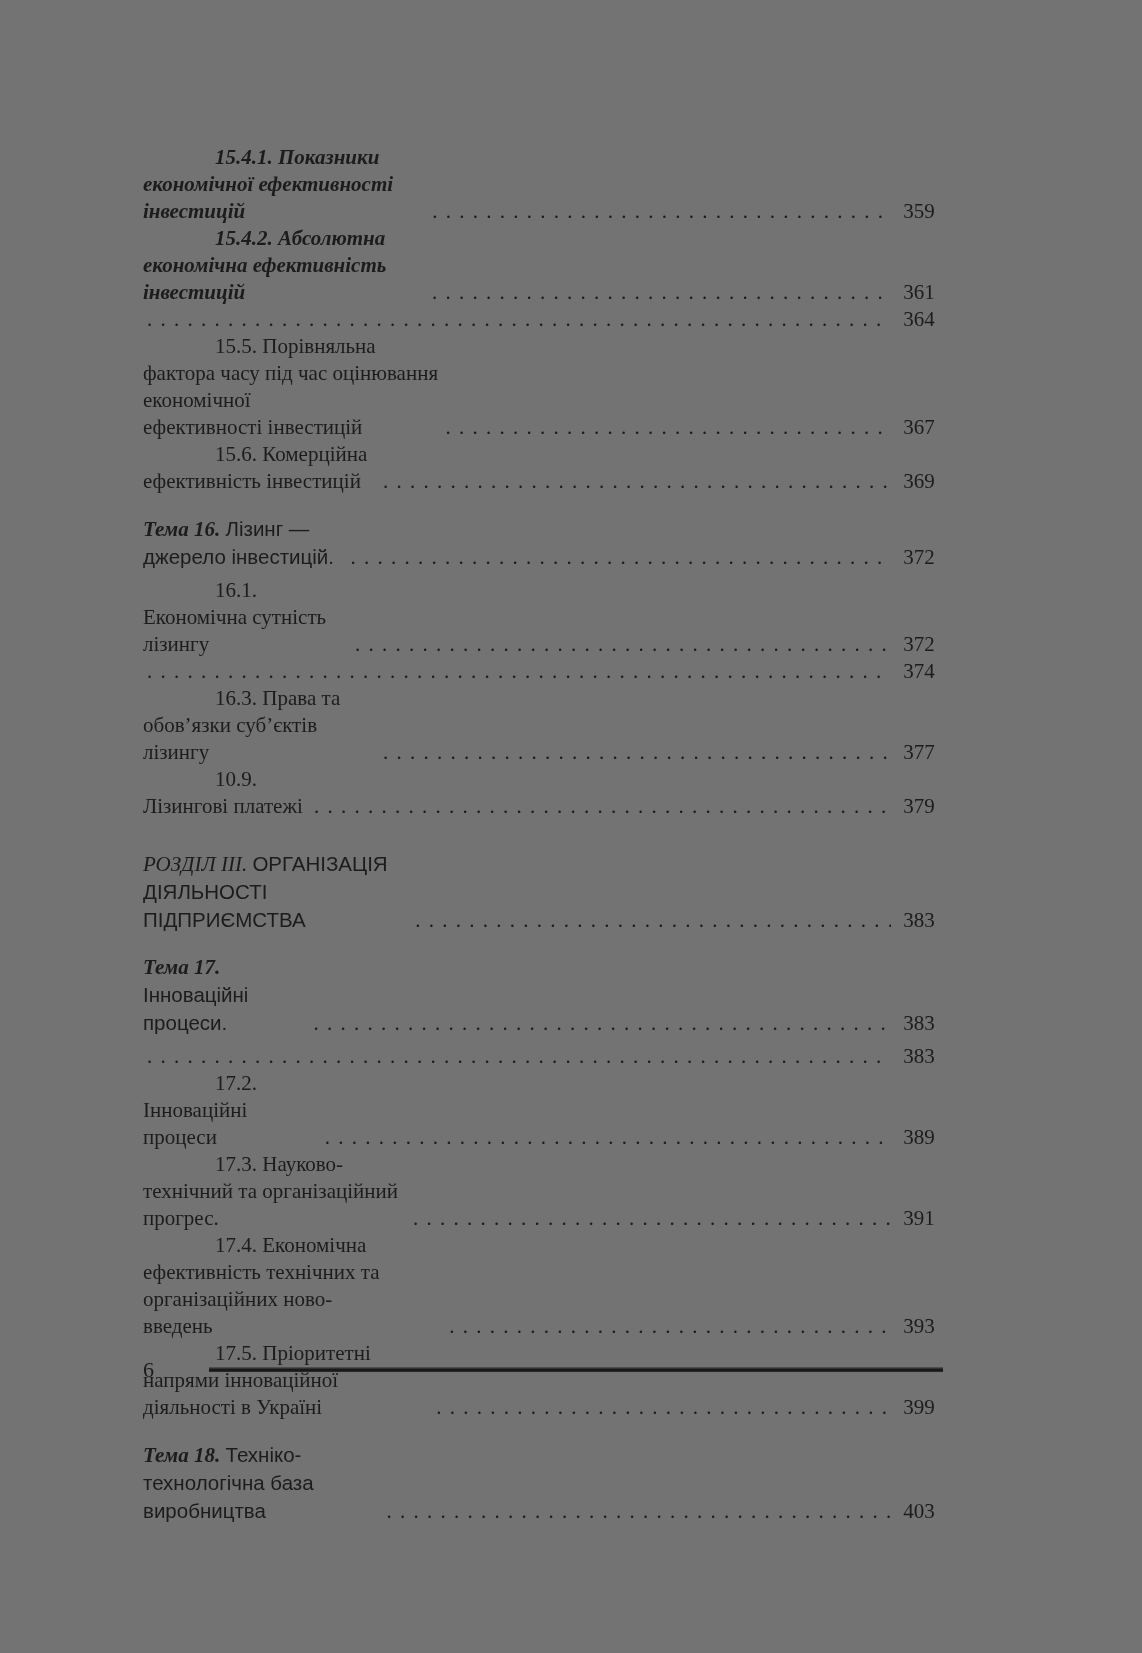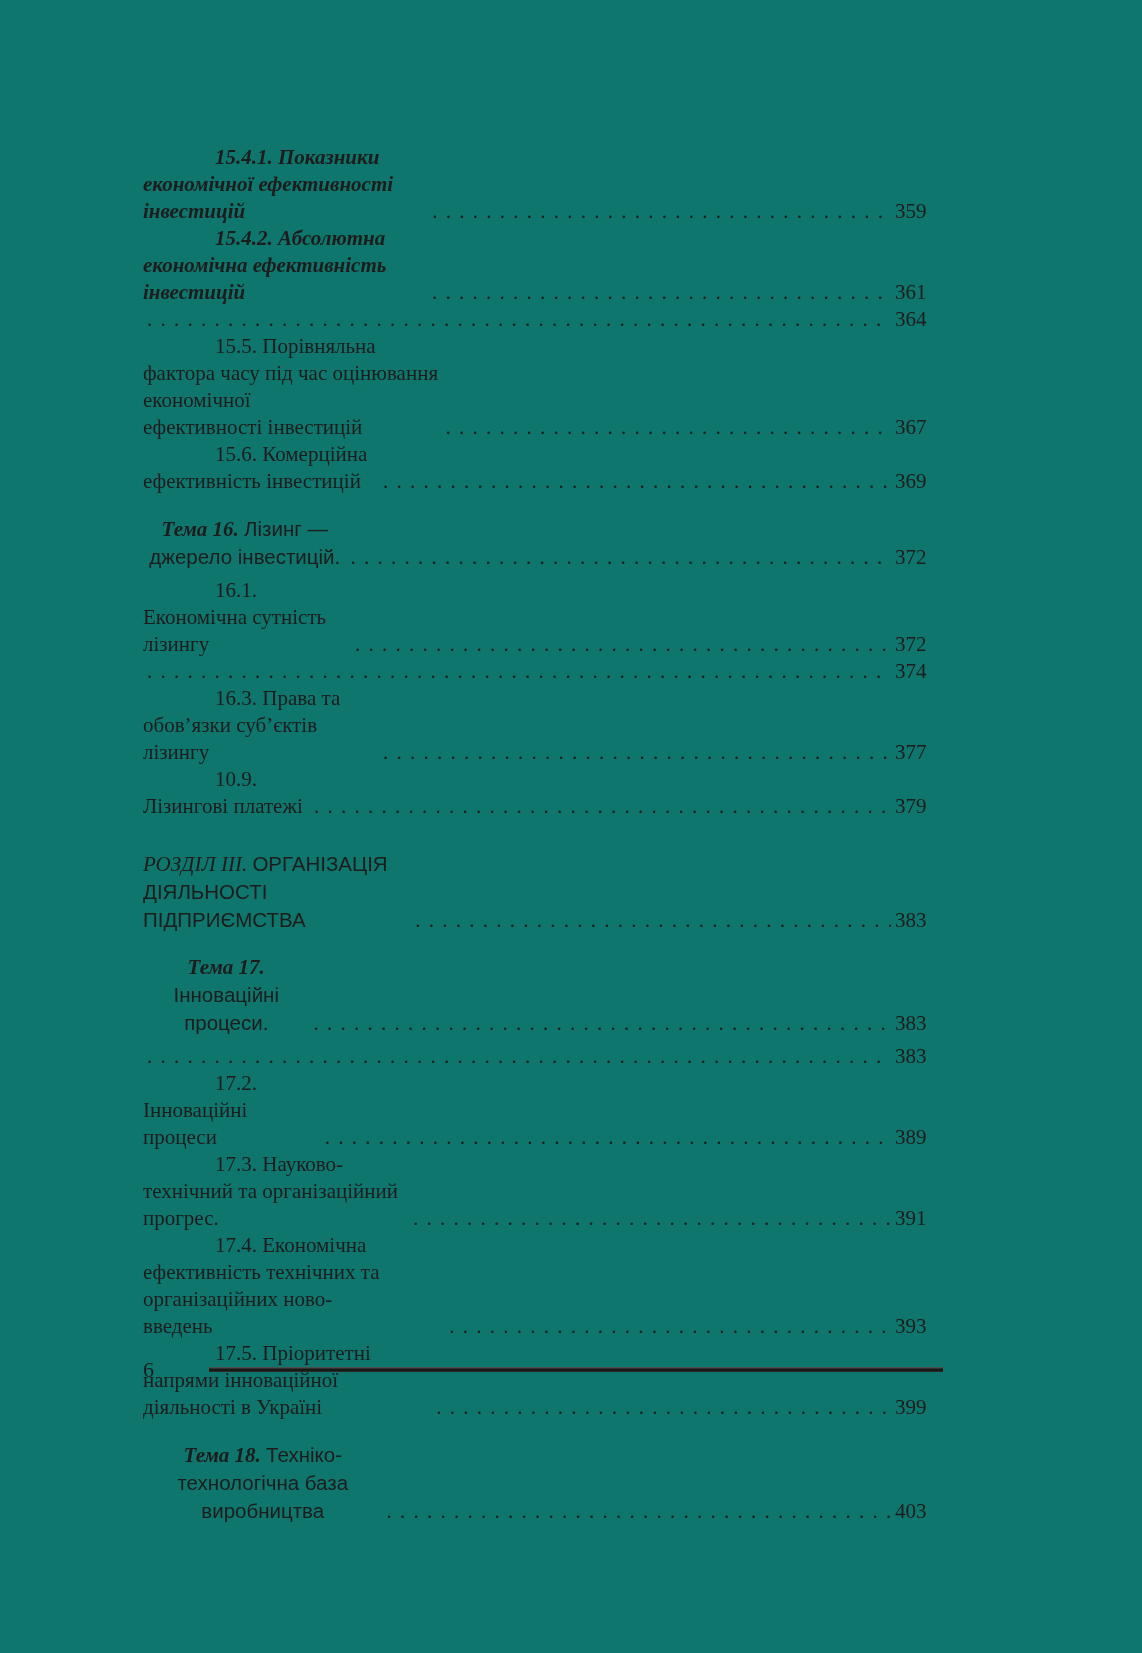--- a/index.html
+++ b/index.html
@@ -1,21 +1,21 @@
 <!DOCTYPE html>
 <html><head>
 <meta charset="utf-8">
 <style>
   * { margin: 0; padding: 0; box-sizing: border-box; }
   html, body { background: #ffffff; }
   .page {
     position: relative;
     width: 1142px;
     height: 1653px;
-    background: #0f766e;
+    background: #737373;
     font-family: "Liberation Serif", serif;
     color: #1c1c1c;
     overflow: hidden;
     padding-left: 16px;
   }
   .toc {
     position: absolute;
     left: 143px;
     top: 144px;
     width: 800px;
@@ -40,27 +40,27 @@
   }
   .row .leader::after {
     content: ". . . . . . . . . . . . . . . . . . . . . . . . . . . . . . . . . . . . . . . . . . . . . . . . . . . . . . . . . . . . . . . . . . . . . . . .";
     white-space: nowrap;
     word-spacing: 3px;
     color: #1c1c1c;
   }
   .row .pg {
     flex: 0 0 auto;
     width: 48px;
-    text-align: left;
+    text-align: center;
   }
   
   .row.item-bi .txt { font-style: italic; font-weight: bold; }
   
   .row.tema { margin-top: 20px; margin-bottom: 6px; }
-  .row.tema .txt { text-indent: 0; text-align: center; }
+  .row.tema .txt { text-indent: 0; }
   .row.tema .num { font-weight: bold; font-style: italic; }
   .row.tema .ttl { font-family: "Liberation Sans", sans-serif; font-size: 20.5px; }
   
   .row.rozdil { margin-top: 30px; margin-bottom: 14px; }
   .row.rozdil .txt { text-indent: 0; }
   .row.rozdil .num { font-style: italic; }
   .row.rozdil .ttl { font-family: "Liberation Sans", sans-serif; font-size: 20.5px; }
   
   .footer {
     position: absolute;

